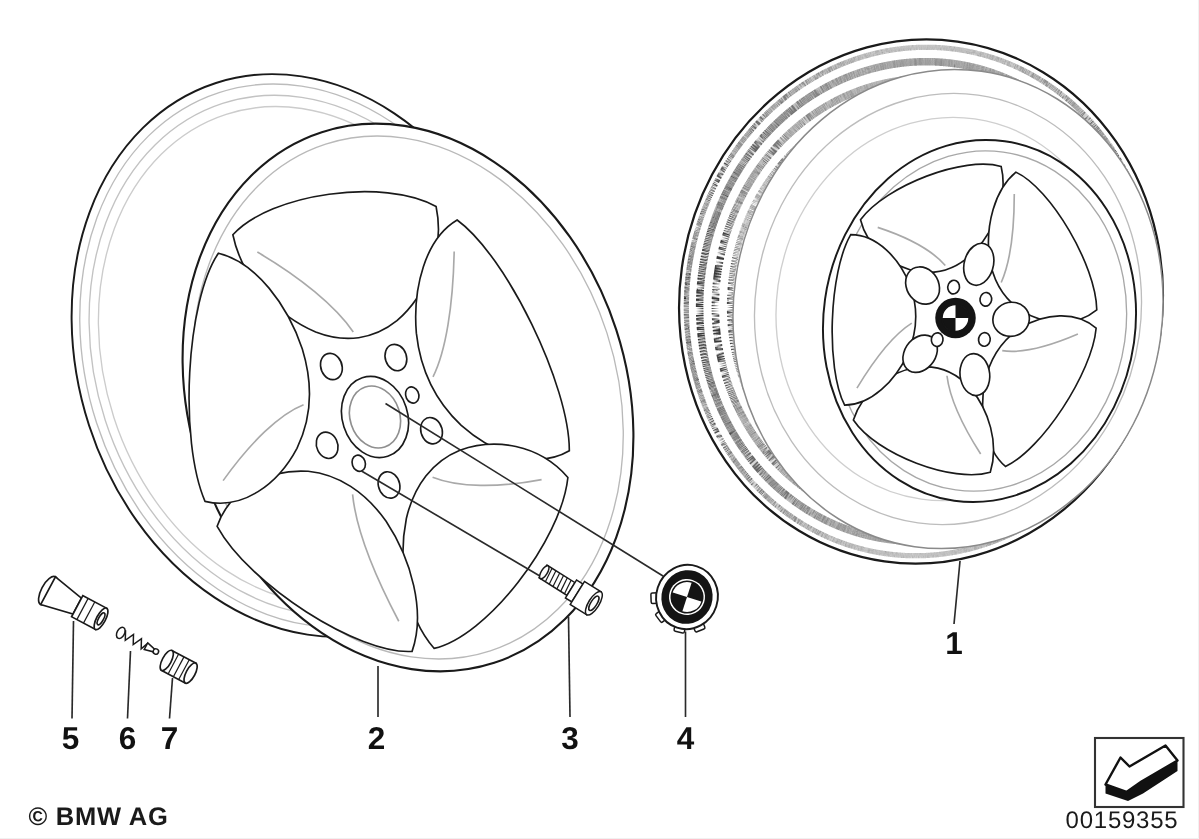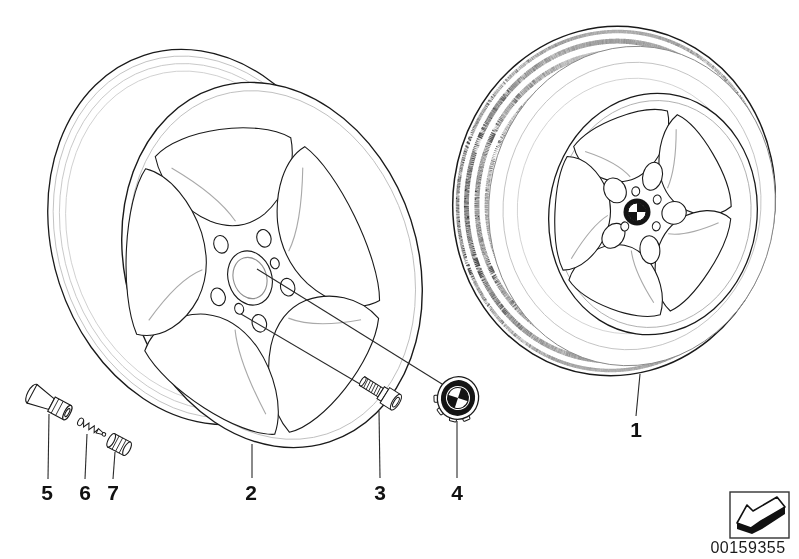--- a/index.html
+++ b/index.html
@@ -254,15 +254,16 @@
 </svg>
 
 <div class="callout" style="left:636px;top:419px">1</div>
 <div class="callout" style="left:251px;top:482px">2</div>
 <div class="callout" style="left:380px;top:482px">3</div>
 <div class="callout" style="left:457px;top:482px">4</div>
 <div class="callout" style="left:47px;top:482px">5</div>
 <div class="callout" style="left:85px;top:482px">6</div>
 <div class="callout" style="left:113px;top:482px">7</div>
 
+<div class="copyright">© BMW AG</div>
 <div class="docnum">00159355</div>
 
 </div>
 
 </body></html>

